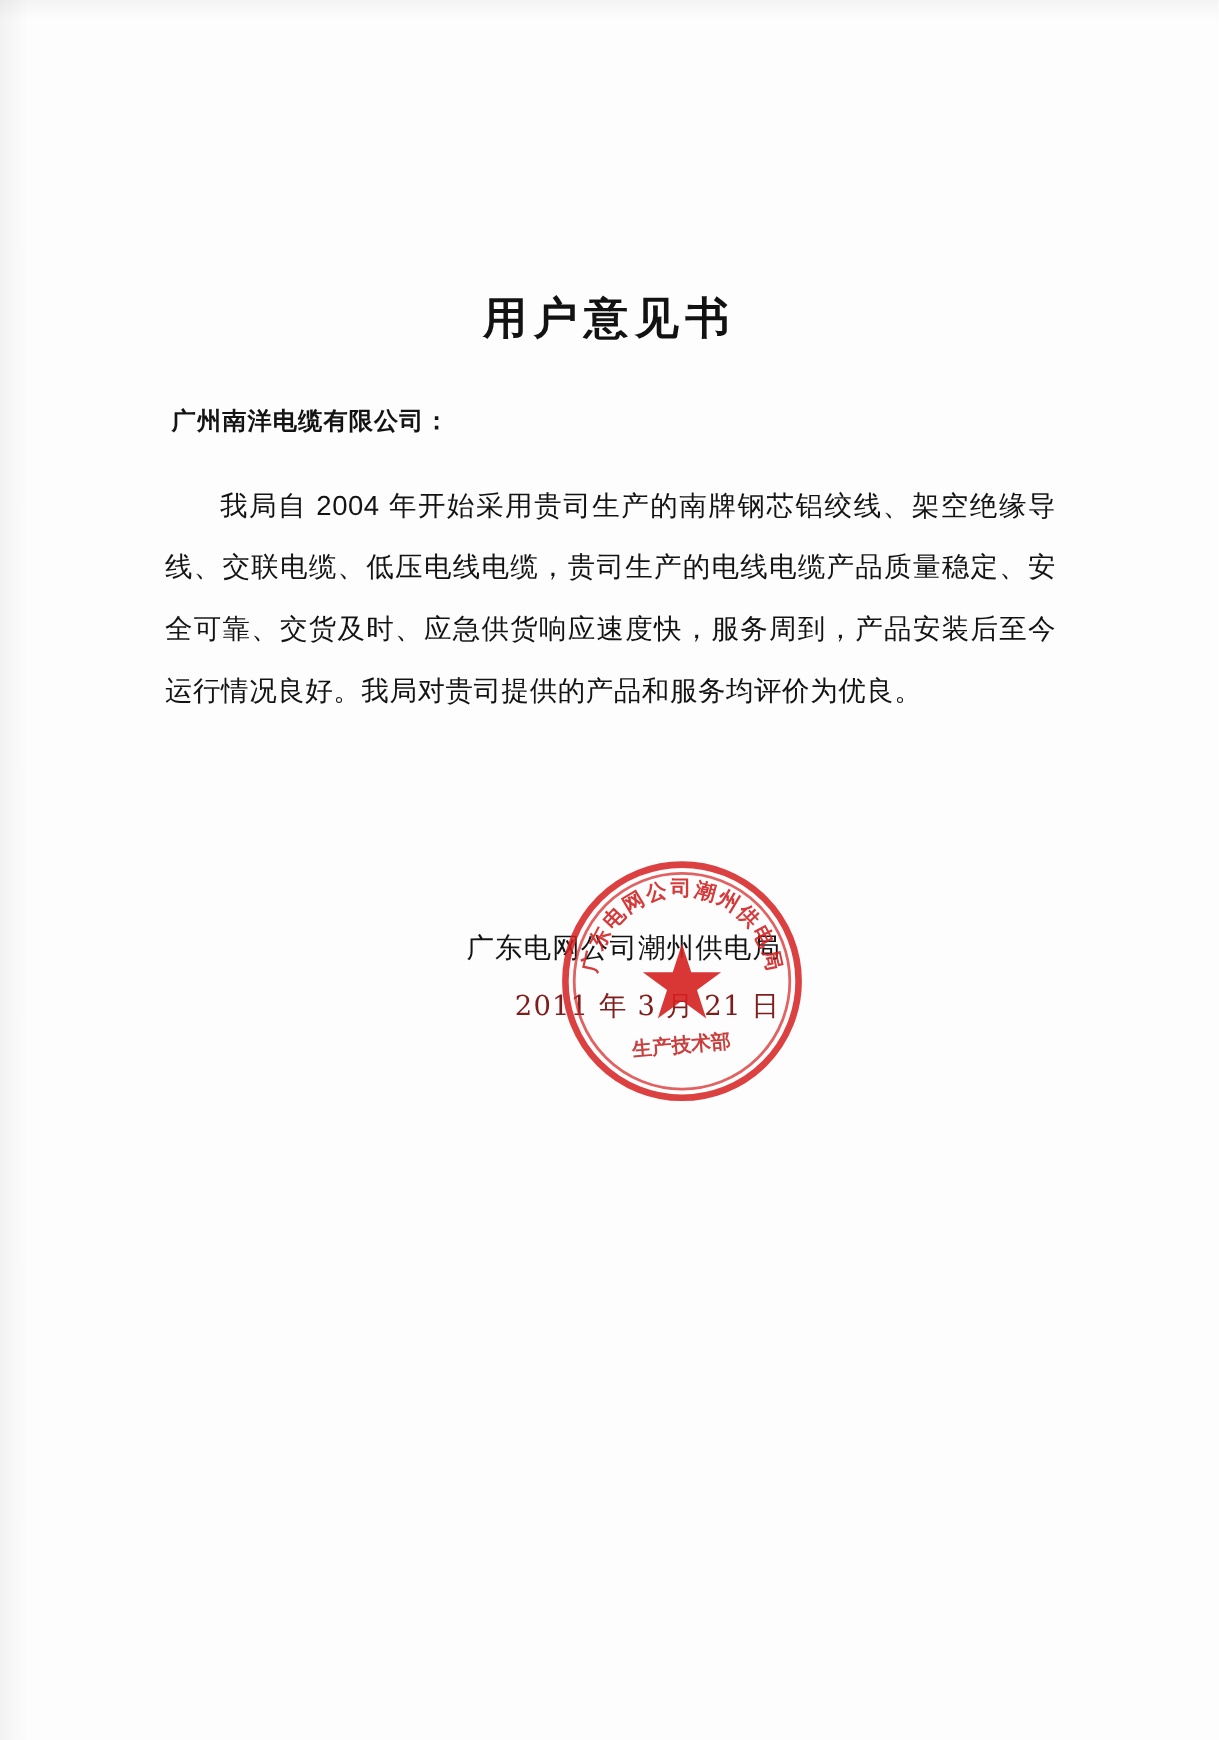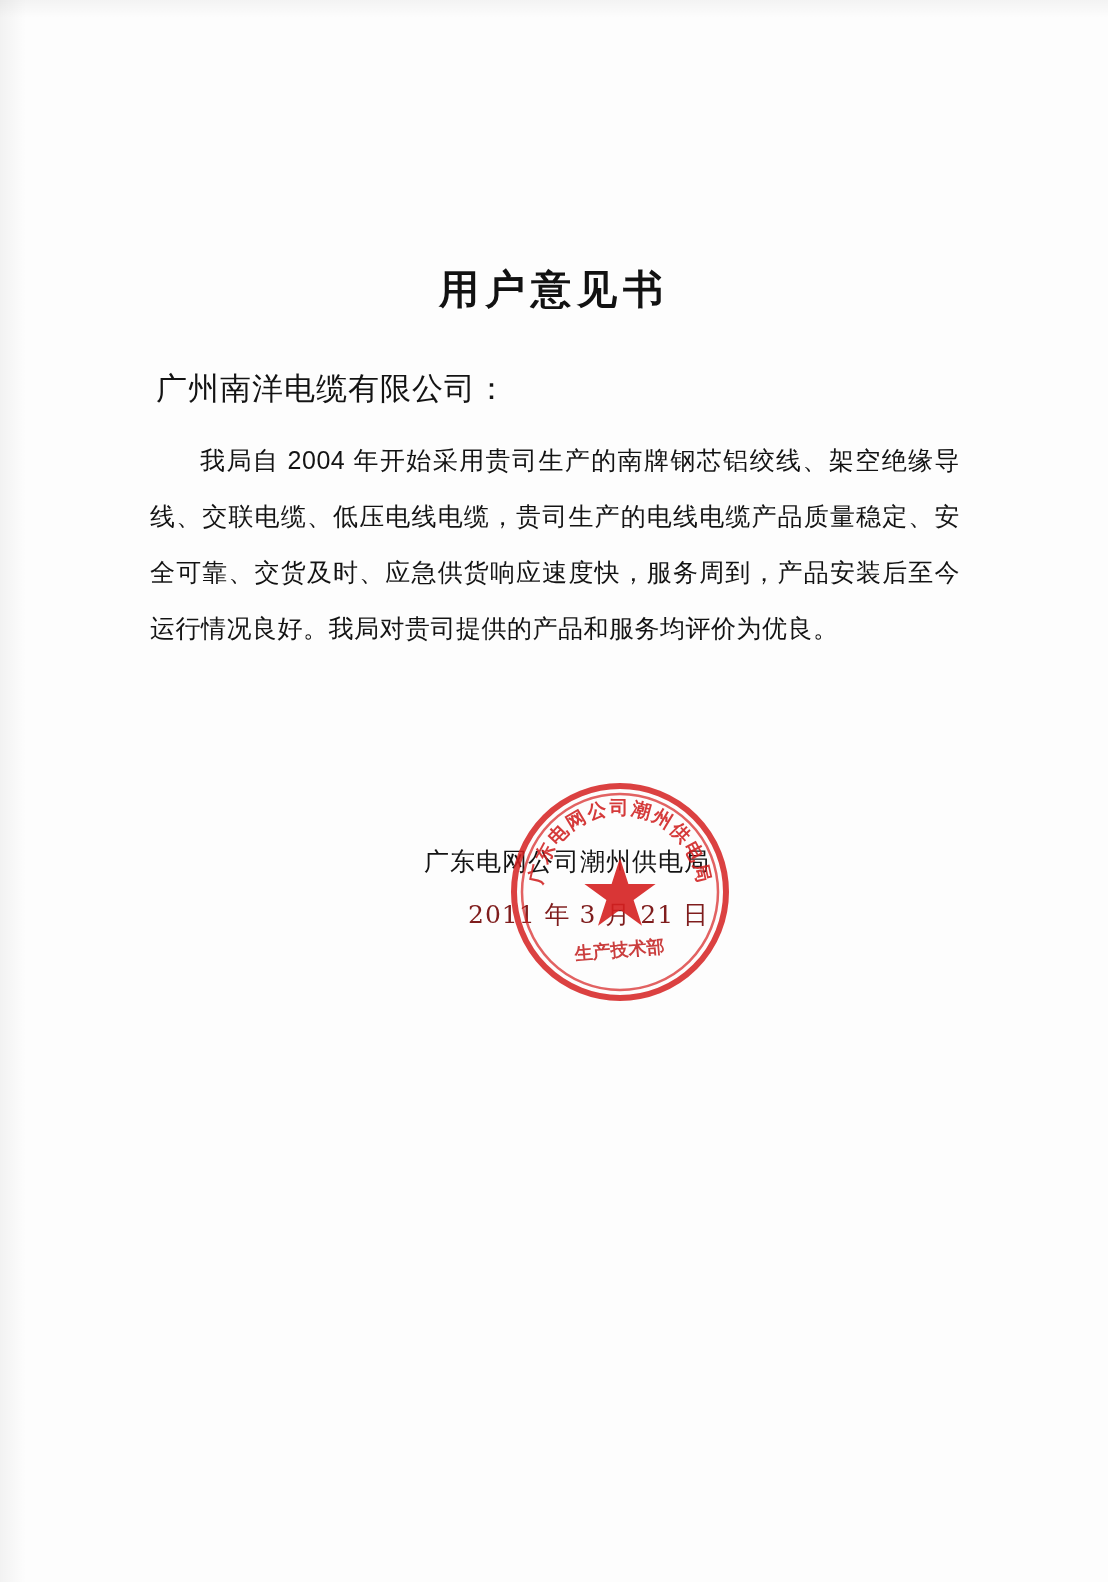--- a/index.html
+++ b/index.html
@@ -29,24 +29,25 @@
     font-size: 40px;
     font-weight: 700;
     letter-spacing: 6px;
     font-family: "DejaVu Serif", "Liberation Serif", serif;
     color: #121212;
   }
   .salutation {
     position: absolute;
     top: 368px;
     left: 156px;
-    font-size: 31px;
+    font-size: 22px;
     letter-spacing: 1px;
     color: #131313;
     font-family: "DejaVu Serif", "Liberation Serif", serif;
+    font-weight: bold;
   }
   .body-text {
     position: absolute;
     top: 432px;
     left: 150px;
     width: 810px;
     font-size: 25px;
     line-height: 56px;
     text-indent: 50px;
     text-align: justify;

